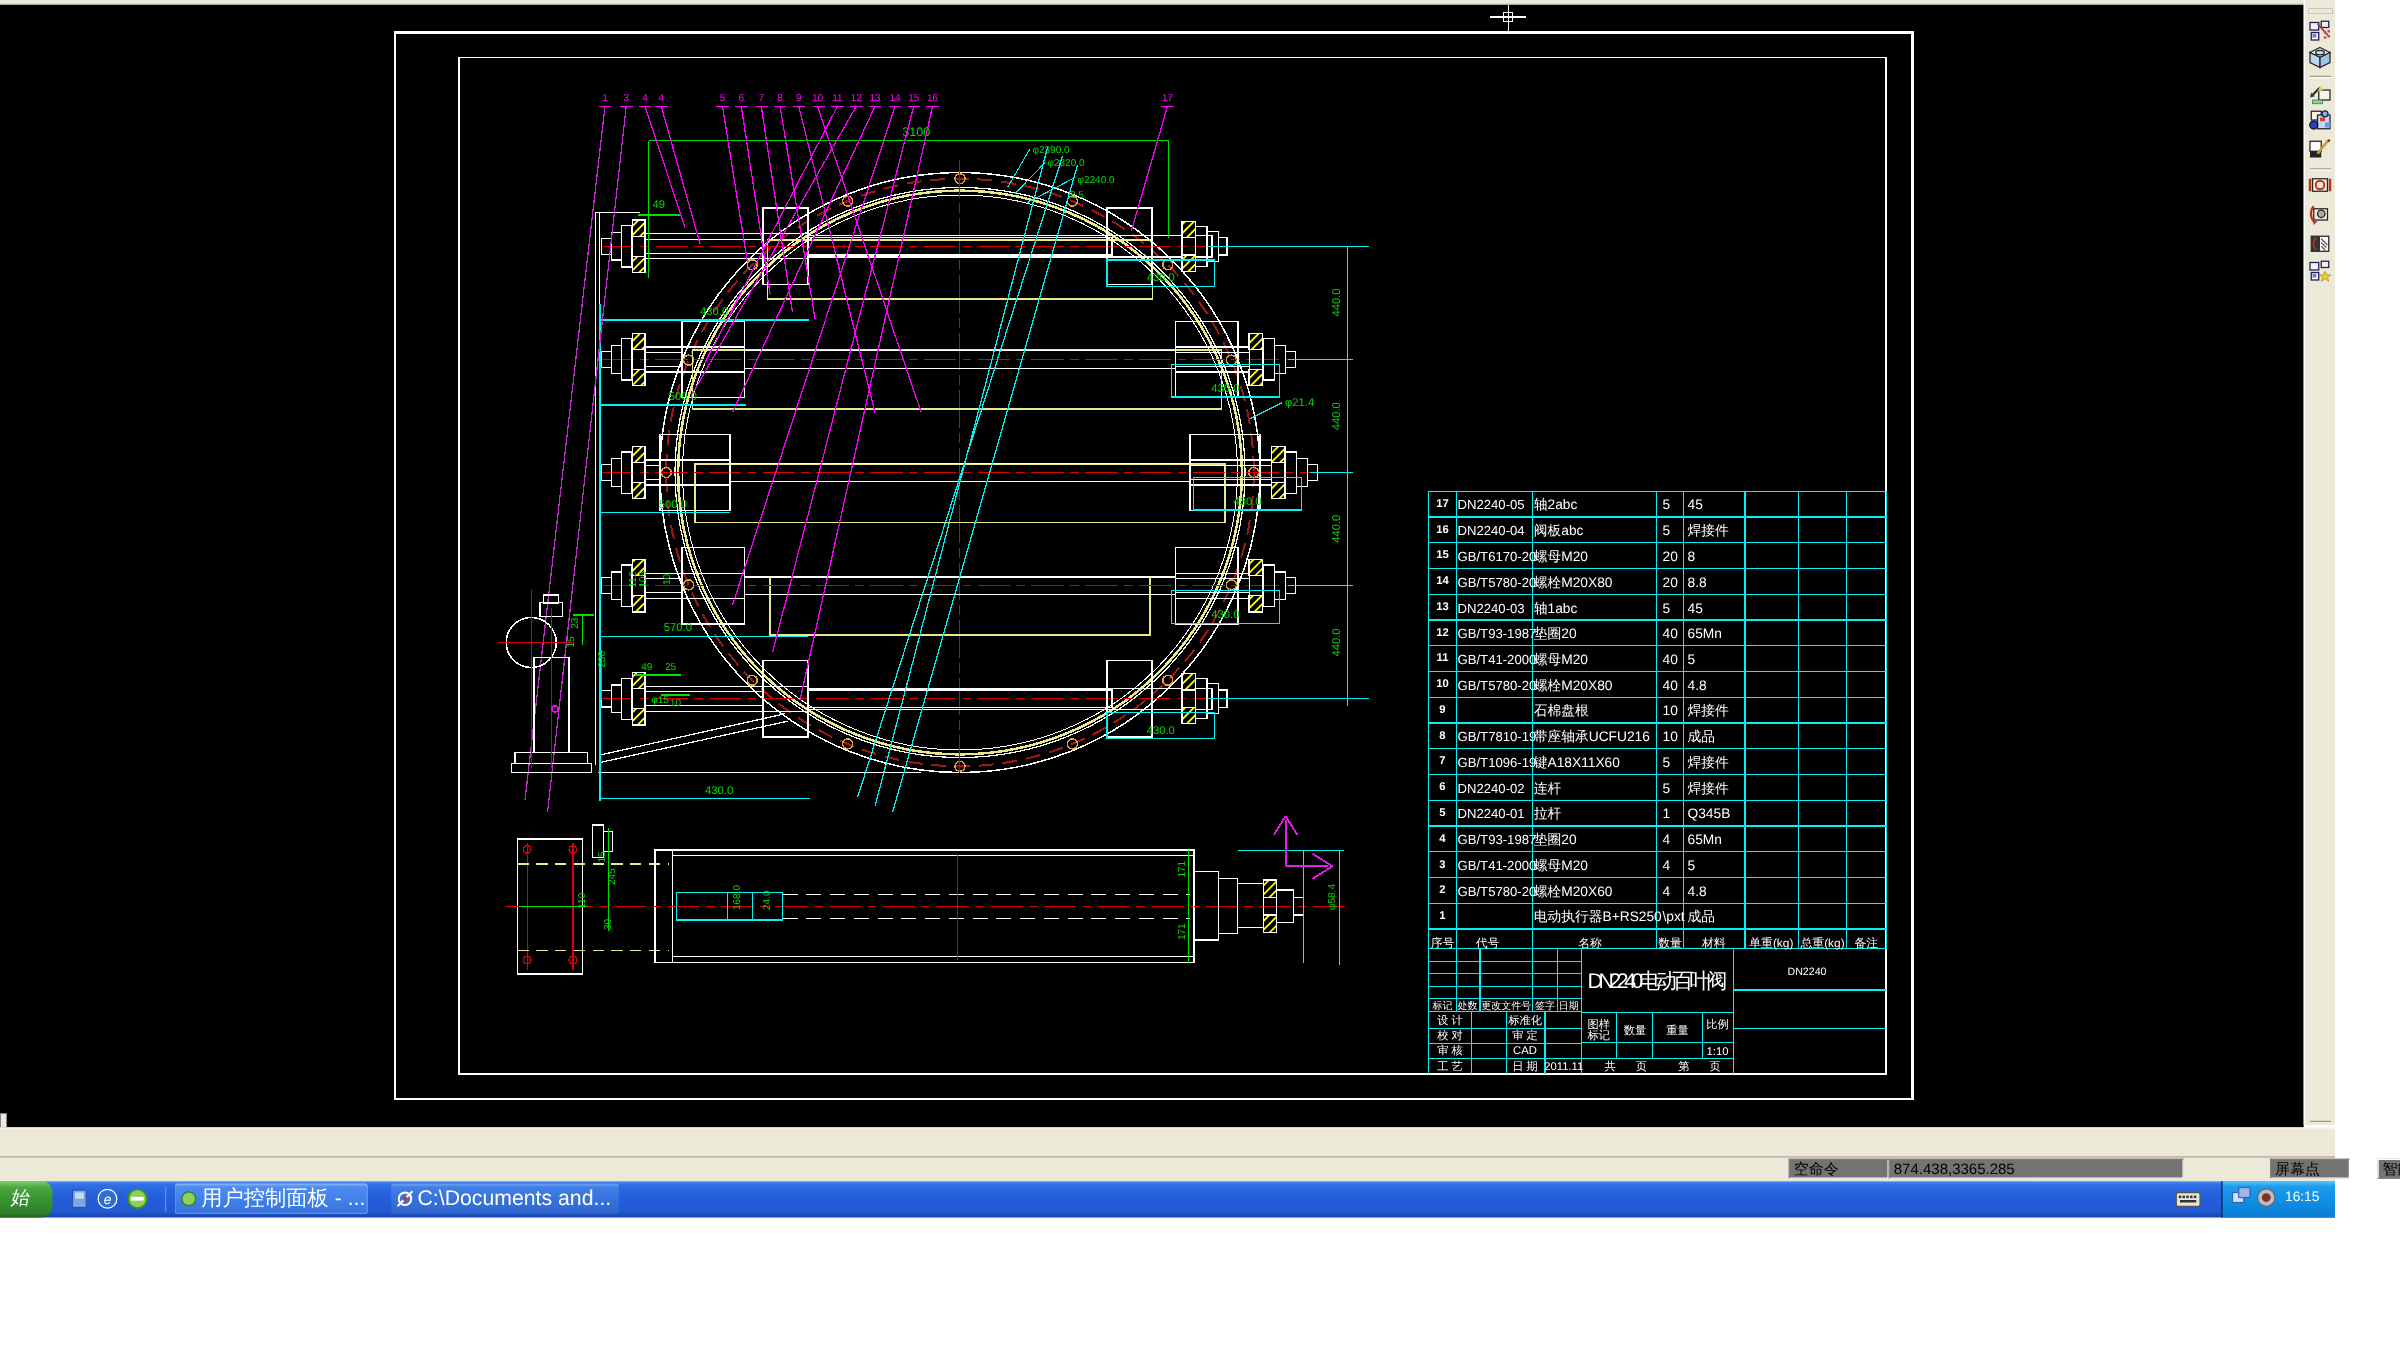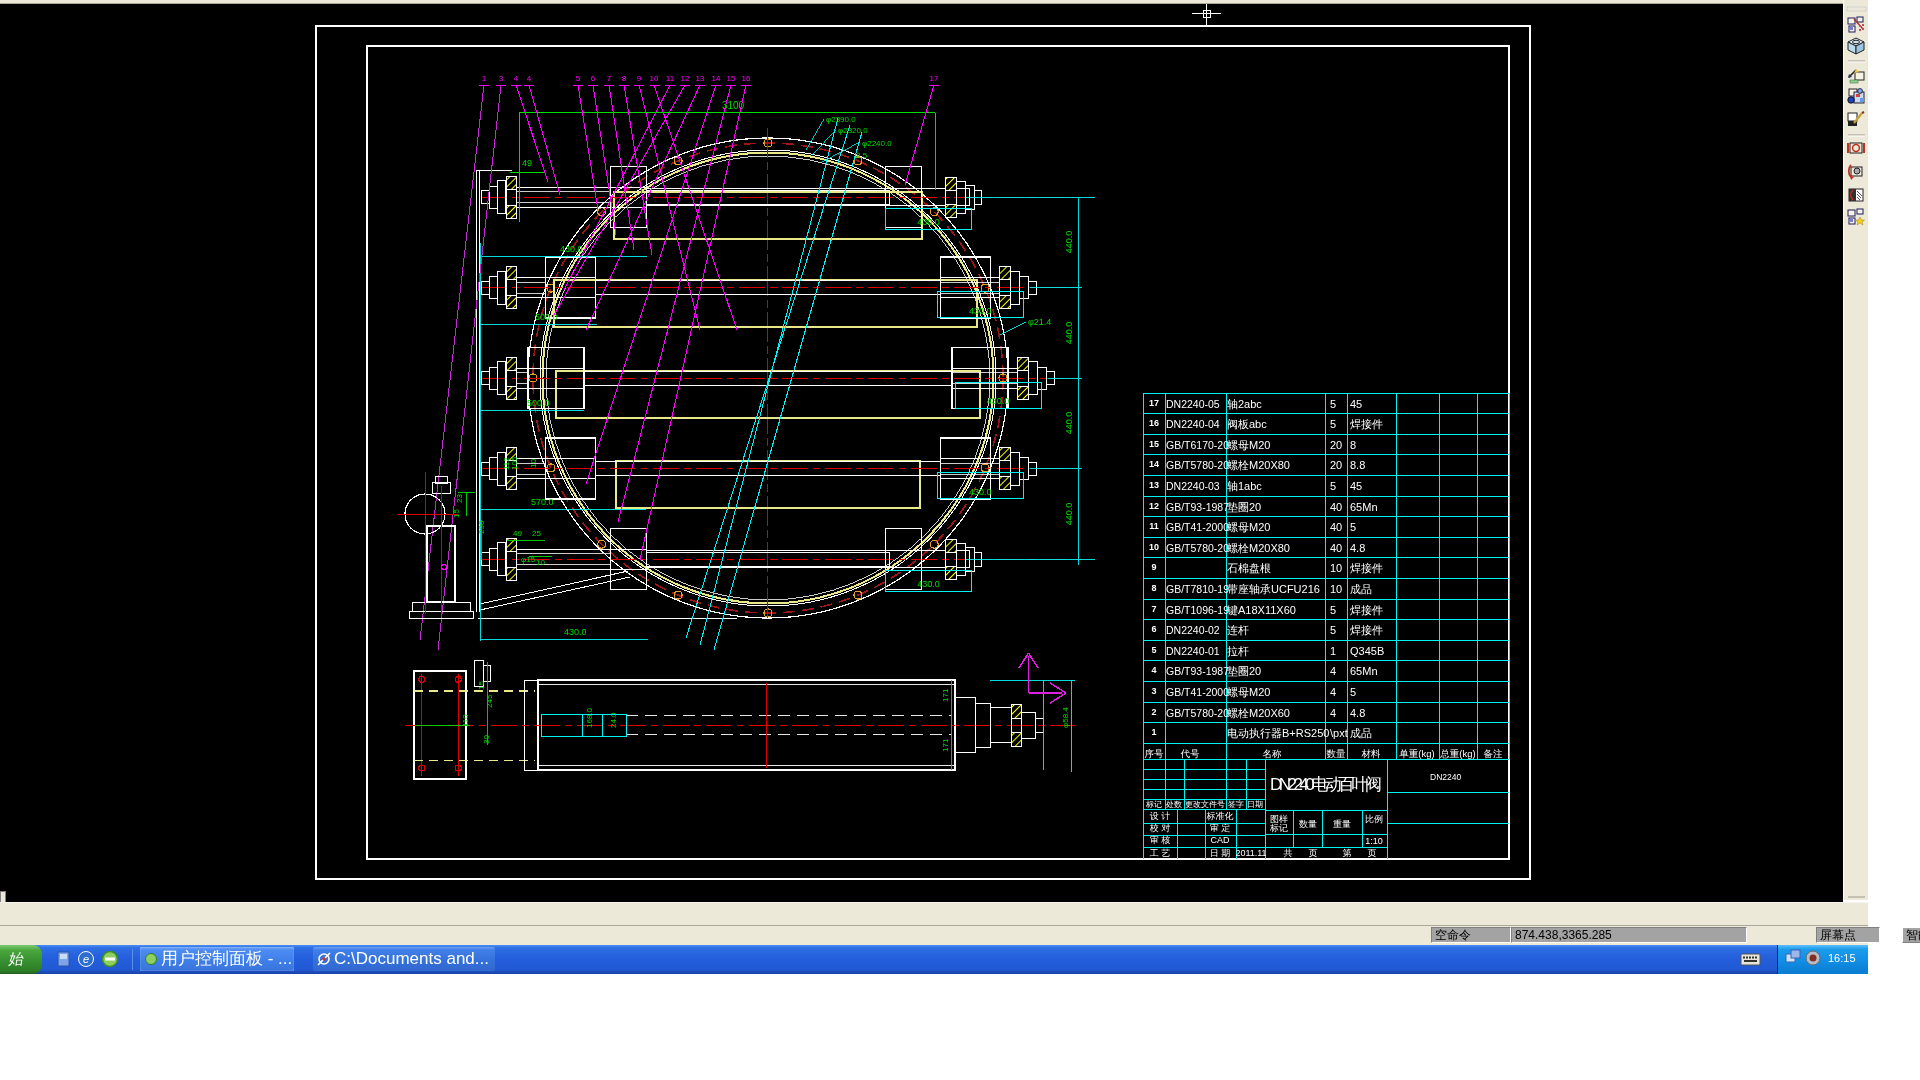--- a/index.html
+++ b/index.html
@@ -1,20 +1,20 @@
 <!DOCTYPE html>
 <html><head><meta charset="utf-8"><style>
 *{margin:0;padding:0;box-sizing:border-box}
 html,body{width:1920px;height:1080px;background:#fff;font-family:"Liberation Sans",sans-serif;overflow:hidden}
 #topstrip{position:absolute;left:0;top:0;width:1868px;height:4px;background:#ece9d8;border-bottom:1px solid #aca899}
 #cad{position:absolute;left:0;top:4px;width:1843px;height:898px;background:#000}
 #rtb{position:absolute;left:1843px;top:0;width:25px;height:900px;background:#ece9d8;border-left:1px solid #fff}
 #cmd1{position:absolute;left:0;top:902px;width:1868px;height:23px;background:#ece9d8;border-top:1px solid #f6f4ee}
 #cmd2{position:absolute;left:0;top:925px;width:1868px;height:20px;background:#ece9d8;border-top:1px solid #aca899}
-.fld{position:absolute;top:1px;height:16px;border:1px solid;border-color:#808080 #fff #fff #808080;background:#a3a3a3;font-size:12px;color:#000;padding-left:3px;line-height:15px}
+.fld{position:absolute;top:1px;height:16px;border:1px solid;border-color:#808080 #fff #fff #808080;background:#737373;font-size:12px;color:#000;padding-left:3px;line-height:15px}
 #taskbar{position:absolute;left:0;top:945px;width:1868px;height:29px;background:linear-gradient(180deg,#4a90f4 0,#2e6ee4 10%,#245edc 45%,#2159d3 85%,#1941a5 100%)}
 #start{position:absolute;left:0;top:0;width:42px;height:29px;background:linear-gradient(180deg,#7ecb72 0,#4aa73e 18%,#389030 55%,#2d7c27 90%,#245e1e 100%);border-radius:0 9px 9px 0;color:#fff;font-size:15px;line-height:28px;padding-left:9px}
 .tbtn{position:absolute;top:2px;height:24px;border-radius:2px;color:#fff;font-size:17px;line-height:24px;white-space:nowrap;overflow:hidden}
 #tray{position:absolute;left:1777px;top:0;width:91px;height:29px;background:linear-gradient(180deg,#5fc0f8 0,#1b9ceb 15%,#1290e8 50%,#0b7fd4 90%);border-left:1px solid #092e51;color:#fff;font-size:11px}
 svg text{font-family:"Liberation Sans",sans-serif}
 </style></head>
 <body>
 <div id="cad"></div>
 <div id="topstrip"></div>
 <div id="rtb"><svg width="25" height="900" viewBox="0 0 25 900">

